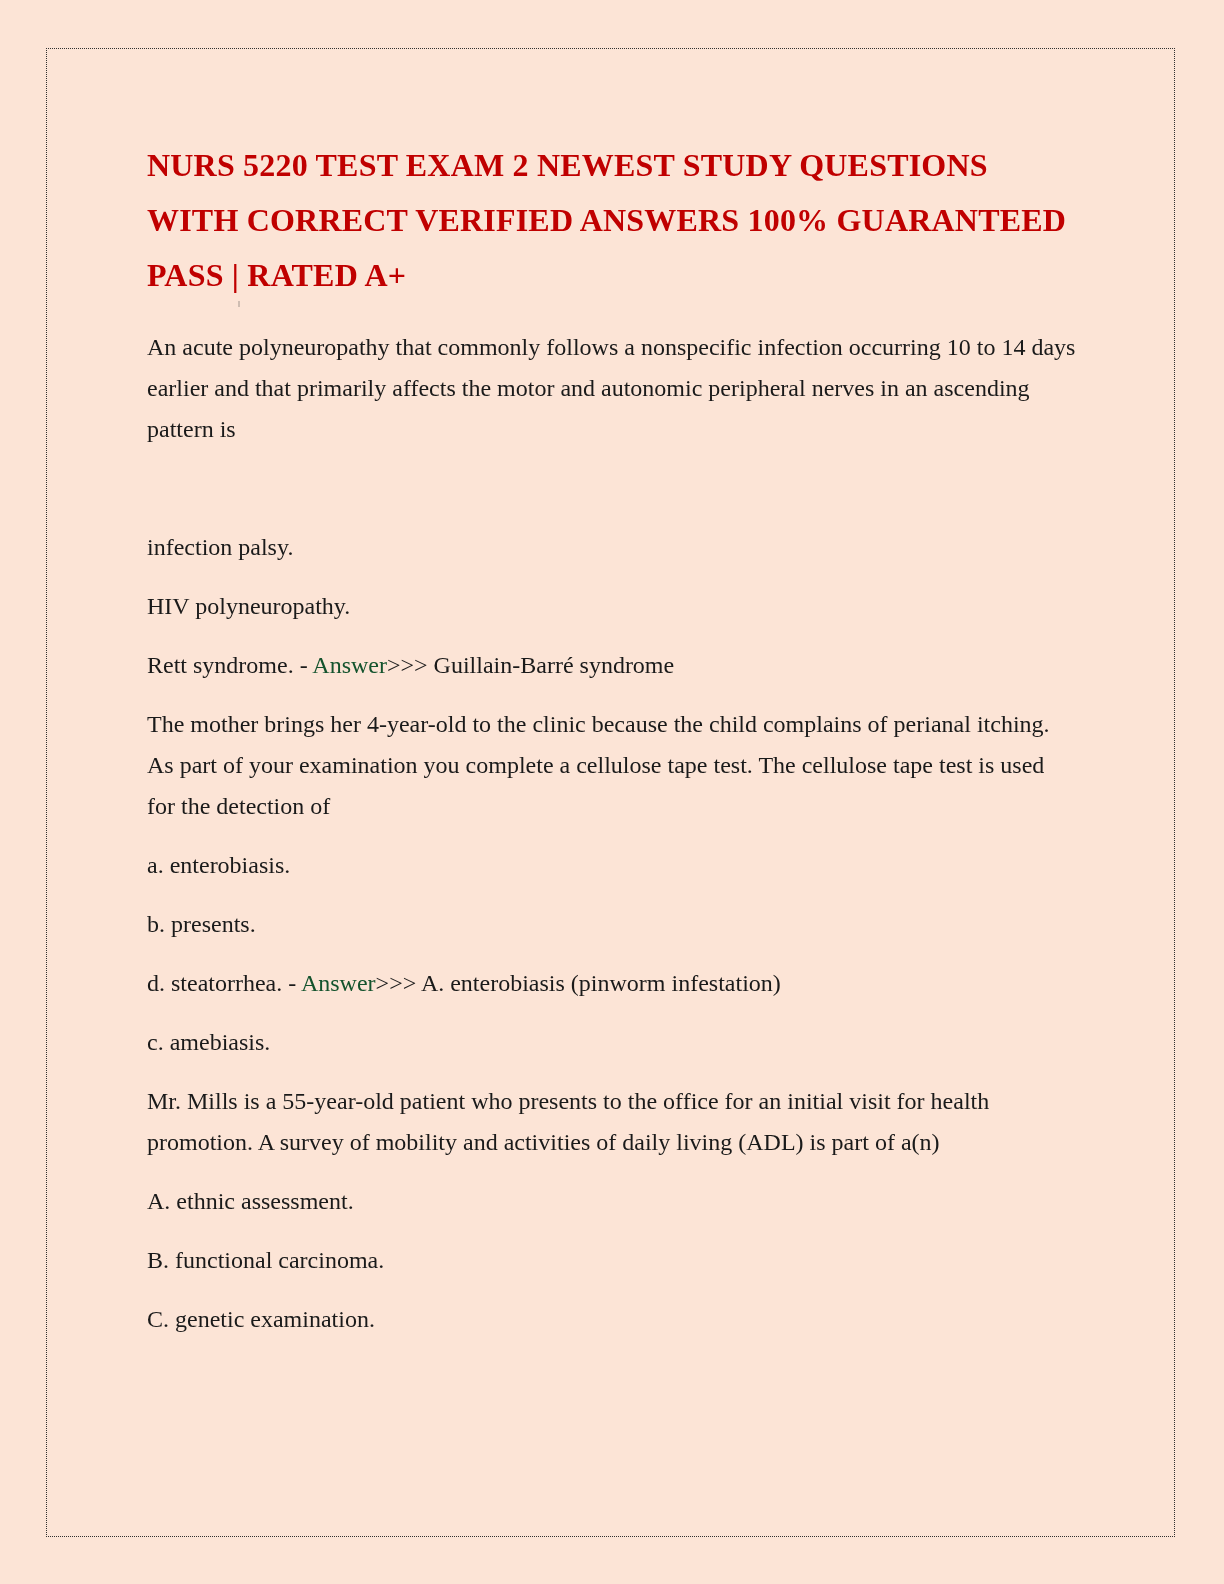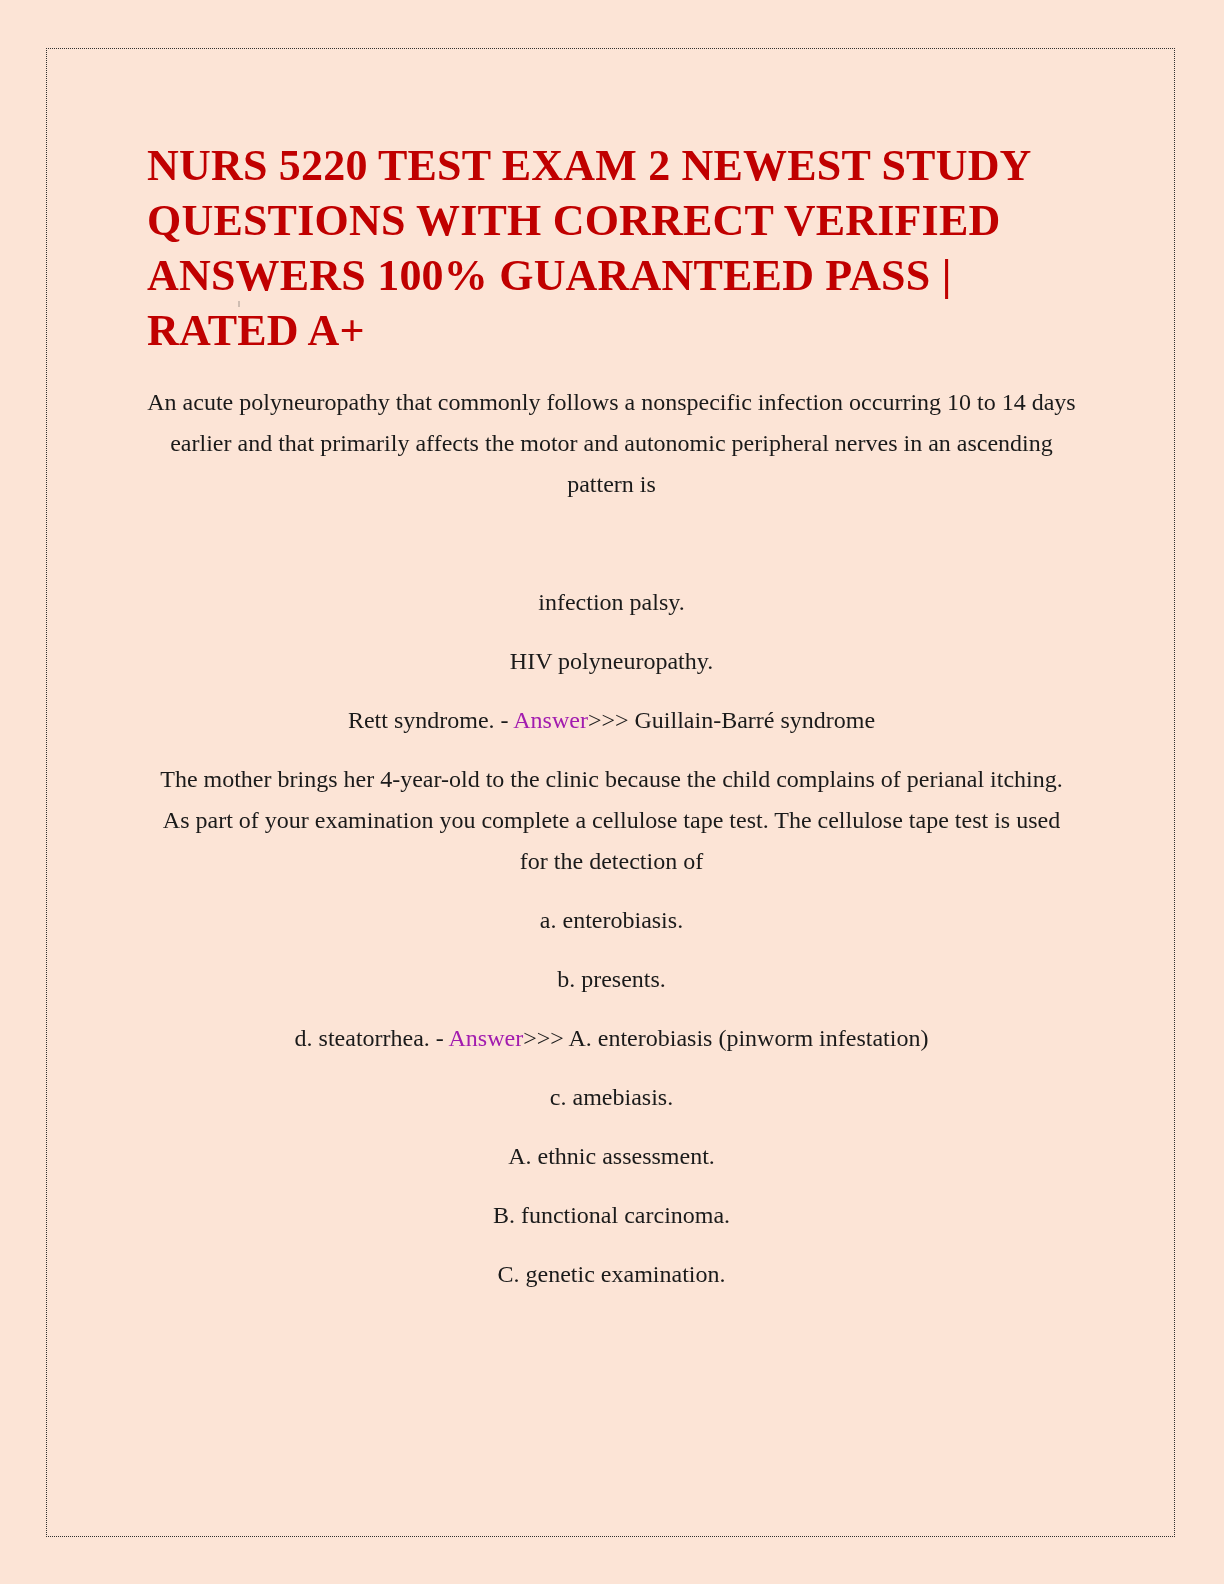--- a/index.html
+++ b/index.html
@@ -25,47 +25,46 @@
     box-sizing: border-box;
   }
   .content {
     position: relative;
     padding: 89px 100px 0 100px;
     width: 929px;
     box-sizing: content-box;
   }
   h1.doc-title {
     margin: 0 0 24px 0;
-    font-size: 44px;
+    font-size: 32px;
     font-weight: bold;
     line-height: 55px;
     color: #c00000;
     letter-spacing: 0.2px;
   }
   .stray {
     position: absolute;
     left: 191px;
     top: 252px;
     width: 2px;
     height: 6px;
     background: #9a8f88;
     opacity: 0.45;
   }
   .para {
     margin: 0 0 18px 0;
     font-size: 24px;
     line-height: 41px;
-    text-align: center;
   }
   .blank-line {
     height: 41px;
     margin: 0 0 18px 0;
   }
   .answer {
-    color: #a21caf;
+    color: #14532d;
   }
 </style>
 </head>
 <body>
 
 <div class="frame">
   <div class="content">
 
     <h1 class="doc-title">NURS 5220 TEST EXAM 2 NEWEST STUDY QUESTIONS WITH CORRECT VERIFIED ANSWERS 100% GUARANTEED PASS | RATED A+</h1>
     <div class="stray"></div>
@@ -78,19 +77,20 @@
     <p class="para">HIV polyneuropathy.</p>
     <p class="para"><span>Rett syndrome. - </span><span class="answer">Answer</span><span>&gt;&gt;&gt; Guillain-Barré syndrome</span></p>
 
     <p class="para">The mother brings her 4-year-old to the clinic because the child complains of perianal itching. As part of your examination you complete a cellulose tape test. The cellulose tape test is used for the detection of</p>
 
     <p class="para">a. enterobiasis.</p>
     <p class="para">b. presents.</p>
     <p class="para"><span>d. steatorrhea. - </span><span class="answer">Answer</span><span>&gt;&gt;&gt; A. enterobiasis (pinworm infestation)</span></p>
     <p class="para">c. amebiasis.</p>
 
+    <p class="para">Mr. Mills is a 55-year-old patient who presents to the office for an initial visit for health promotion. A survey of mobility and activities of daily living (ADL) is part of a(n)</p>
 
     <p class="para">A. ethnic assessment.</p>
     <p class="para">B. functional carcinoma.</p>
     <p class="para">C. genetic examination.</p>
 
   </div>
 </div>
 
 </body></html>

